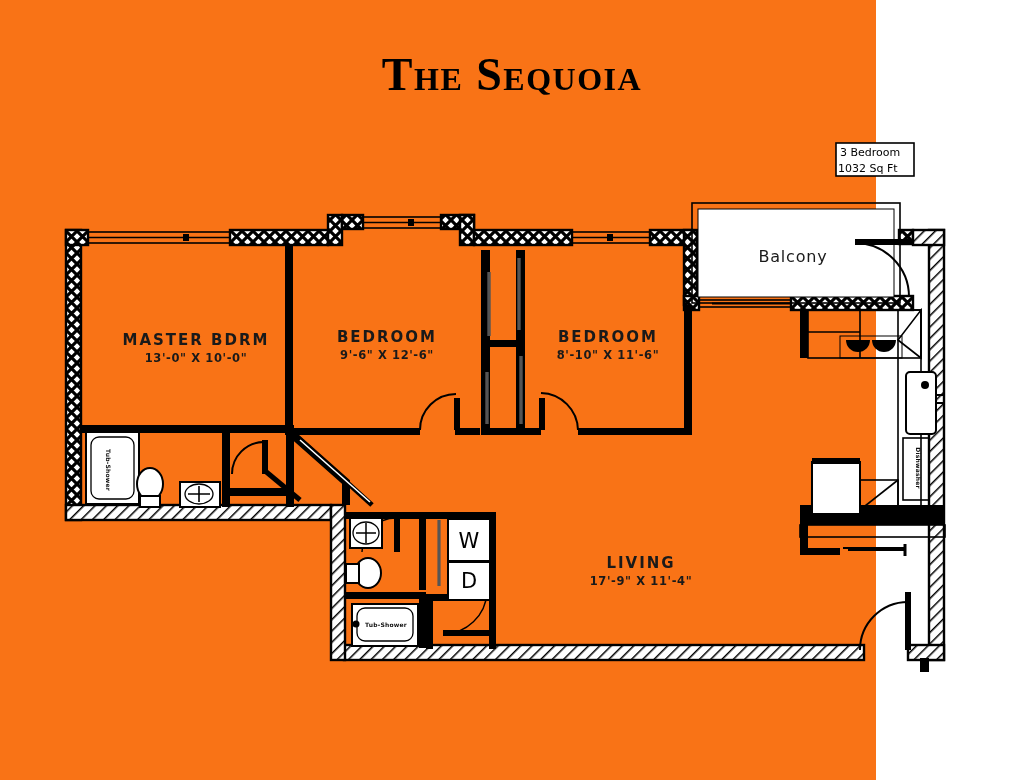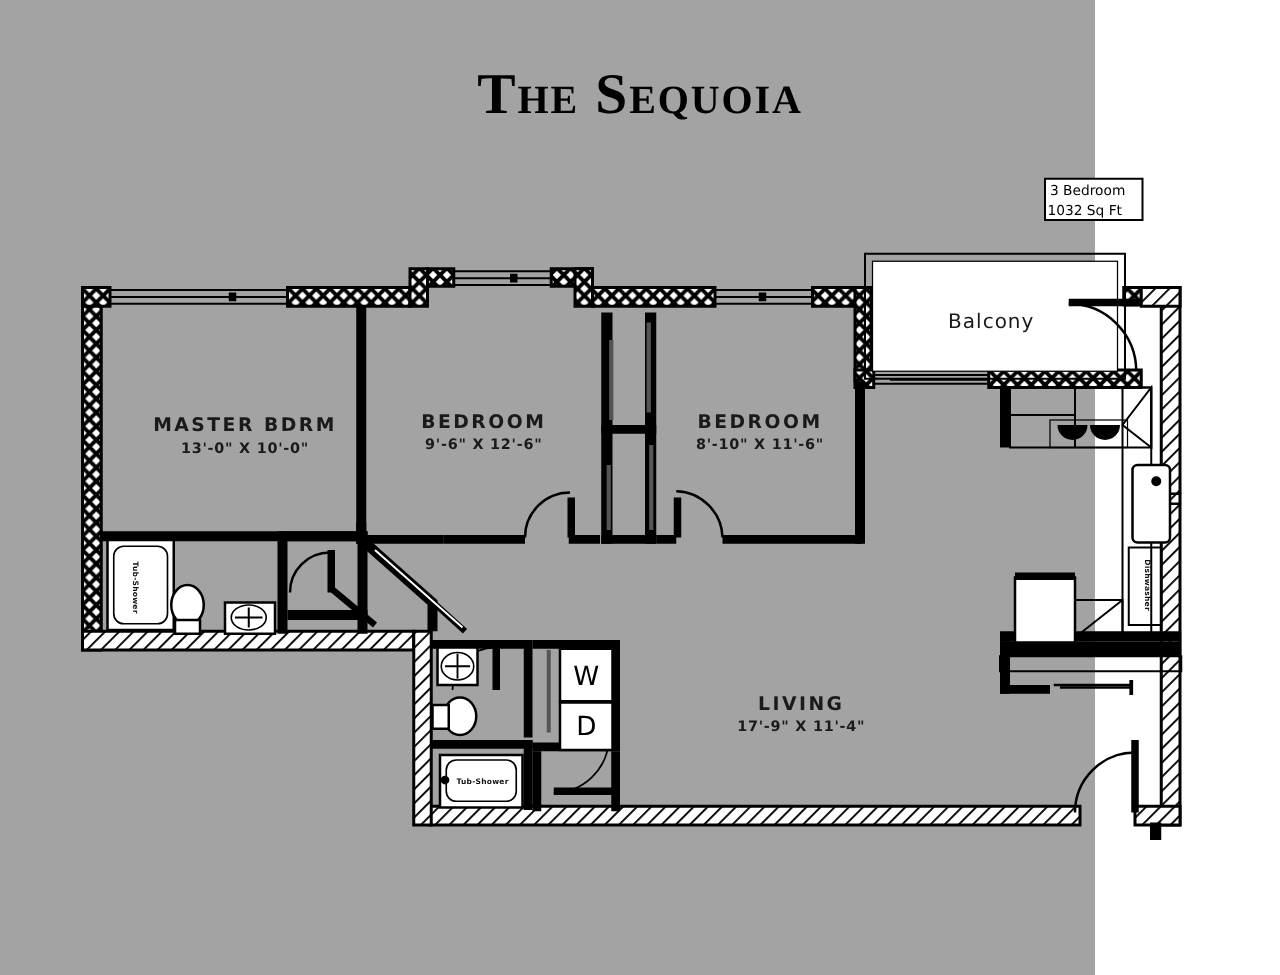--- a/index.html
+++ b/index.html
@@ -11,21 +11,21 @@
     width: 1024px;
     height: 780px;
     overflow: hidden;
     font-family: "Liberation Sans", sans-serif;
     position: relative;
   }
   #plan-root {
     position: relative;
     width: 876px;
     height: 780px;
-    background: #a3a3a3;
+    background: #f97316;
   }
   #plan-title {
     position: absolute;
     top: 50px;
     left: 0;
     width: 1024px;
     text-align: center;
     font-family: "Liberation Serif", "DejaVu Serif", serif;
     font-size: 46px;
     font-variant: small-caps;

